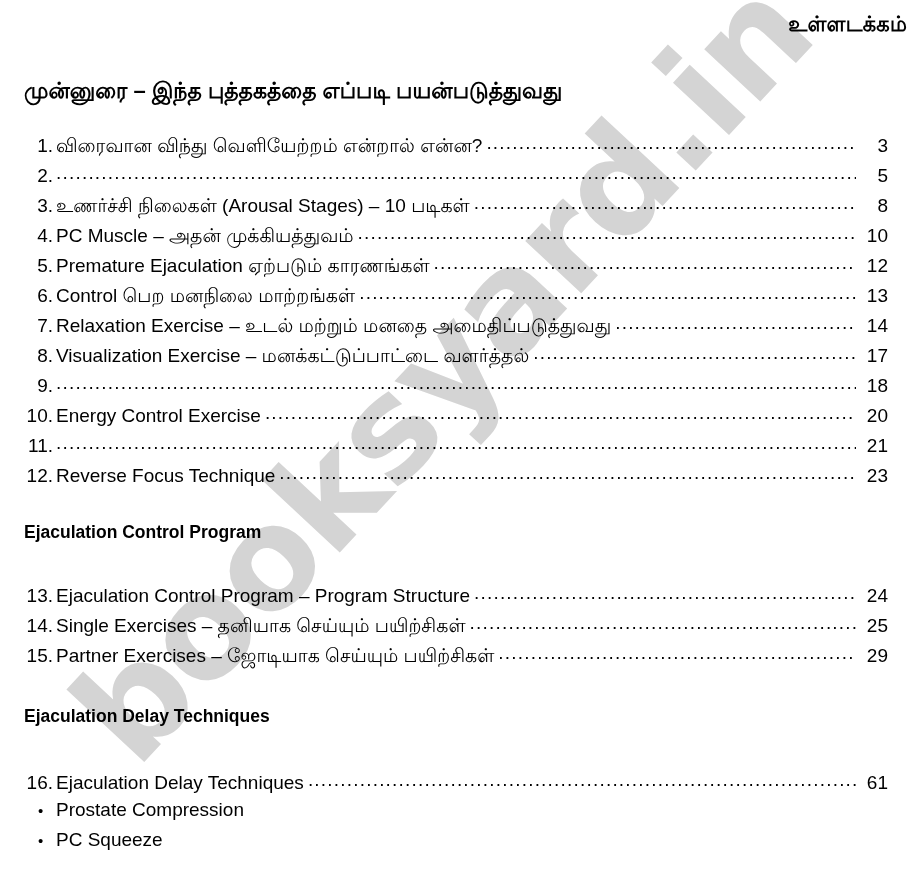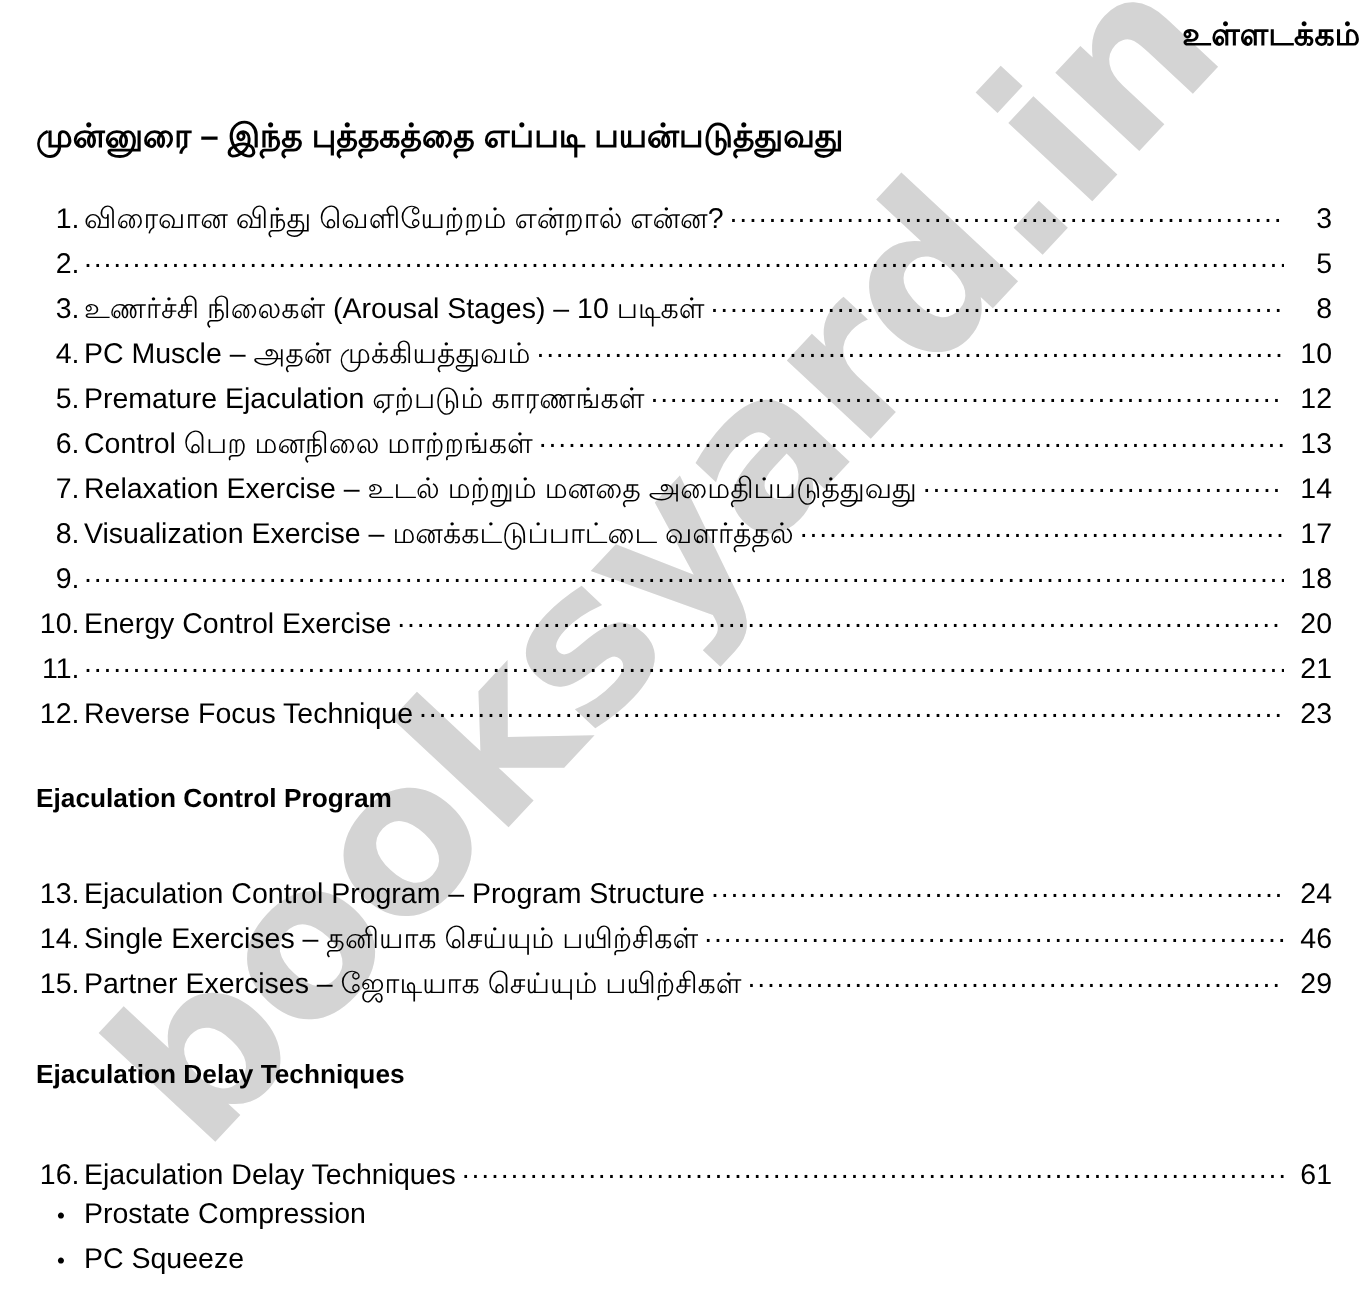--- a/index.html
+++ b/index.html
@@ -250,21 +250,21 @@
       <li class="toc-item">
         <span class="toc-num">13.</span>
         <span class="toc-label">Ejaculation Control Program – Program Structure</span>
         <span class="toc-leader"></span>
         <span class="toc-page">24</span>
       </li>
       <li class="toc-item">
         <span class="toc-num">14.</span>
         <span class="toc-label">Single Exercises – தனியாக செய்யும் பயிற்சிகள்</span>
         <span class="toc-leader"></span>
-        <span class="toc-page">46</span>
+        <span class="toc-page">25</span>
       </li>
       <li class="toc-item">
         <span class="toc-num">15.</span>
         <span class="toc-label">Partner Exercises – ஜோடியாக செய்யும் பயிற்சிகள்</span>
         <span class="toc-leader"></span>
         <span class="toc-page">29</span>
       </li>
     </ul>
 
     <div class="spacer-26"></div>

